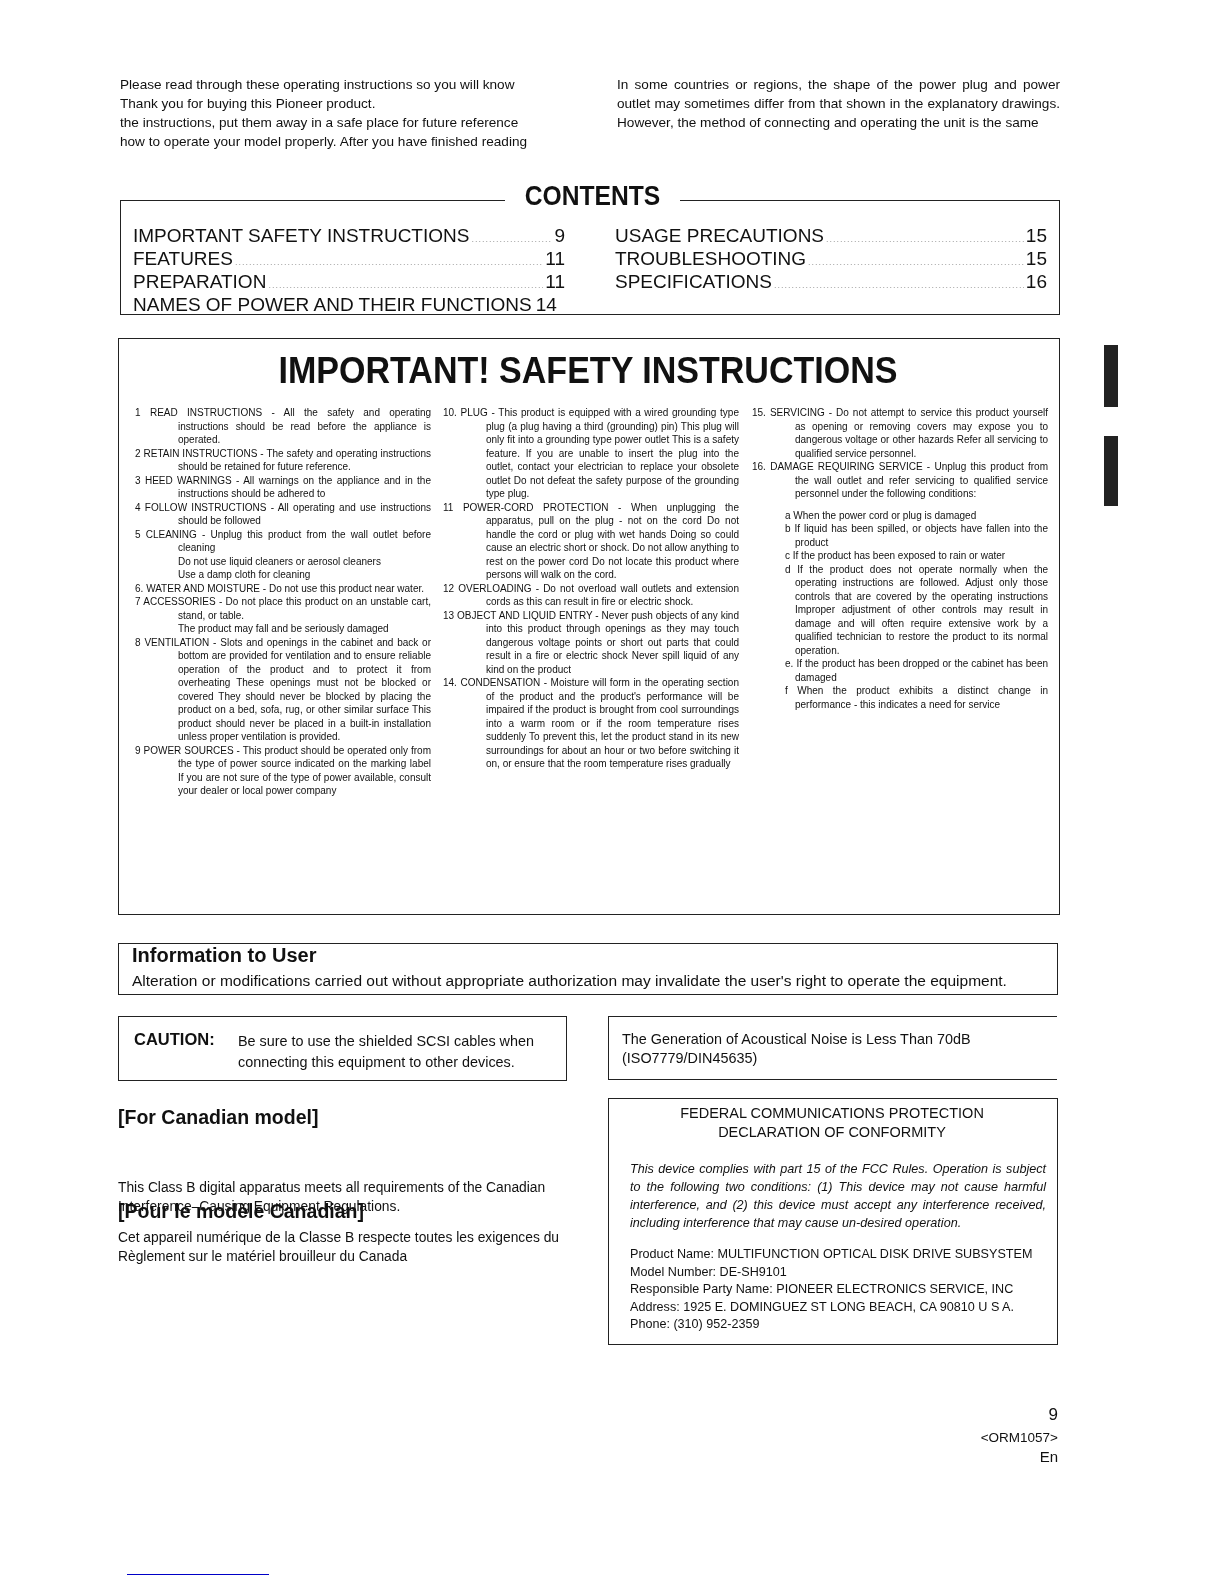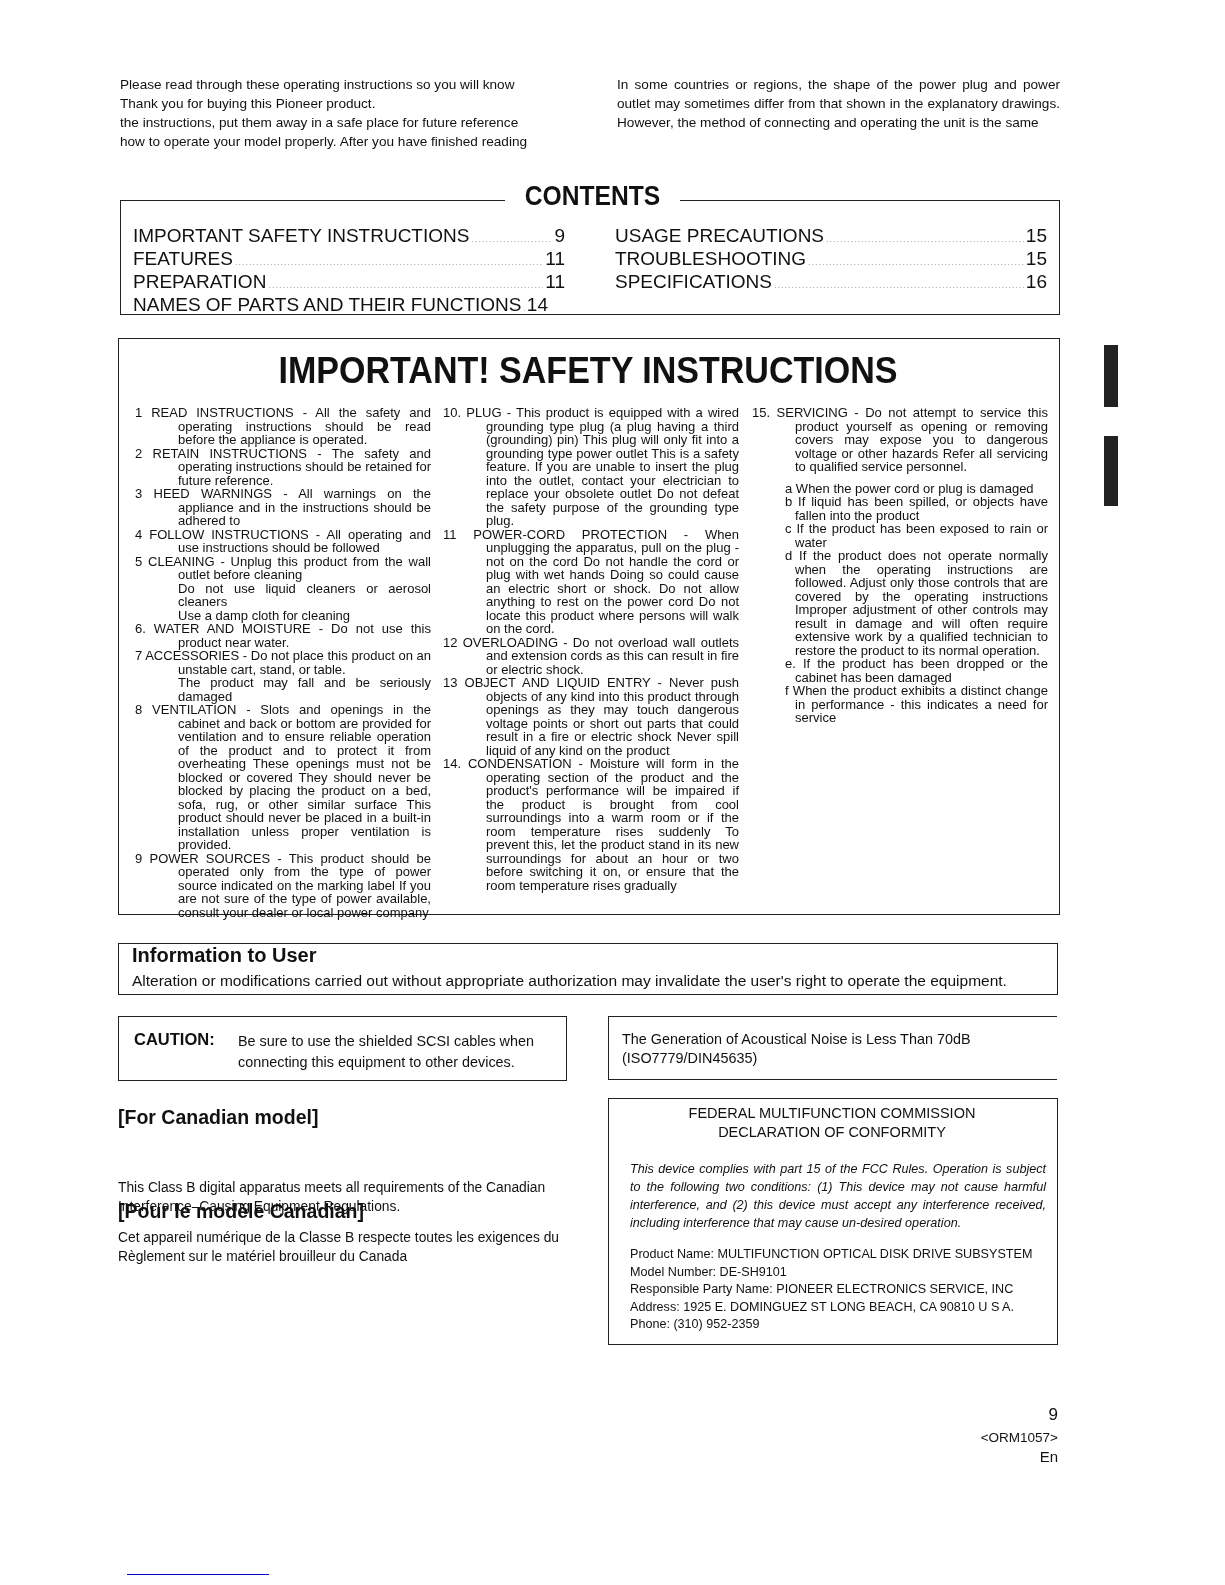--- a/index.html
+++ b/index.html
@@ -34,21 +34,21 @@
   
   #safety-box {
     left: 118px; top: 338px; width: 940px; height: 575px;
     border: 1px solid #222;
   }
   #safety-title {
     left: 118px; top: 350px; width: 940px; text-align: center;
     font-size: 37px; font-weight: bold;
     transform: scaleX(0.92);
   }
-  .safety-col { top: 406px; width: 296px; font-size: 13px; line-height: 13.5px; }
+  .safety-col { top: 406px; width: 296px; font-size: 10px; line-height: 13.5px; }
   .s-cont { padding-left: 43px; text-align: justify; margin: 0; }
   .s-first { text-indent: -43px; padding-left: 43px; margin: 0; text-align: justify; }
   .sub-list { margin: 8px 0 0 0; padding-left: 33px; }
   .sub-item { text-indent: -10px; padding-left: 10px; margin: 0; text-align: justify; }
 
   
   .tab-mark { background: #222; width: 14px; }
 
   
   #info-box {
@@ -111,21 +111,21 @@
     <span class="toc-label">FEATURES</span>
     <span class="toc-dots"></span>
     <span class="toc-page">11</span>
   </div>
   <div class="toc-row">
     <span class="toc-label">PREPARATION</span>
     <span class="toc-dots"></span>
     <span class="toc-page">11</span>
   </div>
   <div class="toc-row" style="width:415px;">
-    <span class="toc-label">NAMES OF PARTS AND THEIR FUNCTIONS</span>
+    <span class="toc-label">NAMES OF POWER AND THEIR FUNCTIONS</span>
     <span class="toc-dots"></span>
     <span class="toc-page">14</span>
   </div>
 </div>
 
 <div class="abs toc-col" style="left:615px; width:432px;">
   <div class="toc-row">
     <span class="toc-label">USAGE PRECAUTIONS</span>
     <span class="toc-dots"></span>
     <span class="toc-page">15</span>
@@ -161,20 +161,21 @@
   </div>
 <div class="abs safety-col" style="left:443px;" id="col2">
     <p class="s-first"><span class="num">10.</span> <span class="head">PLUG</span><span> - </span><span>This product is equipped with a wired grounding type plug (a plug having a third (grounding) pin) This plug will only fit into a grounding type power outlet This is a safety feature. If you are unable to insert the plug into the outlet, contact your electrician to replace your obsolete outlet Do not defeat the safety purpose of the grounding type plug.</span></p>
     <p class="s-first"><span class="num">11</span> <span class="head">POWER-CORD PROTECTION</span><span> - </span><span>When unplugging the apparatus, pull on the plug - not on the cord Do not handle the cord or plug with wet hands Doing so could cause an electric short or shock. Do not allow anything to rest on the power cord Do not locate this product where persons will walk on the cord.</span></p>
     <p class="s-first"><span class="num">12</span> <span class="head">OVERLOADING</span><span> - </span><span>Do not overload wall outlets and extension cords as this can result in fire or electric shock.</span></p>
     <p class="s-first"><span class="num">13</span> <span class="head">OBJECT AND LIQUID ENTRY</span><span> - </span><span>Never push objects of any kind into this product through openings as they may touch dangerous voltage points or short out parts that could result in a fire or electric shock Never spill liquid of any kind on the product</span></p>
     <p class="s-first"><span class="num">14.</span> <span class="head">CONDENSATION</span><span> - </span><span>Moisture will form in the operating section of the product and the product's performance will be impaired if the product is brought from cool surroundings into a warm room or if the room temperature rises suddenly To prevent this, let the product stand in its new surroundings for about an hour or two before switching it on, or ensure that the room temperature rises gradually</span></p>
   </div>
 <div class="abs safety-col" style="left:752px;" id="col3">
     <p class="s-first"><span class="num">15.</span> <span class="head">SERVICING</span><span> - </span><span>Do not attempt to service this product yourself as opening or removing covers may expose you to dangerous voltage or other hazards Refer all servicing to qualified service personnel.</span></p>
+    <p class="s-first"><span class="num">16.</span> <span class="head">DAMAGE REQUIRING SERVICE</span><span> - </span><span>Unplug this product from the wall outlet and refer servicing to qualified service personnel under the following conditions:</span></p>
     <div class="sub-list">
       <p class="sub-item"><span>a</span> <span>When the power cord or plug is damaged</span></p>
       <p class="sub-item"><span>b</span> <span>If liquid has been spilled, or objects have fallen into the product</span></p>
       <p class="sub-item"><span>c</span> <span>If the product has been exposed to rain or water</span></p>
       <p class="sub-item"><span>d</span> <span>If the product does not operate normally when the operating instructions are followed. Adjust only those controls that are covered by the operating instructions Improper adjustment of other controls may result in damage and will often require extensive work by a qualified technician to restore the product to its normal operation.</span></p>
       <p class="sub-item"><span>e.</span> <span>If the product has been dropped or the cabinet has been damaged</span></p>
       <p class="sub-item"><span>f</span> <span>When the product exhibits a distinct change in performance - this indicates a need for service</span></p>
     </div>
   </div>
 
@@ -198,21 +199,21 @@
 <div class="abs sec-body" style="left:118px; top:1228px;">Cet appareil numérique de la Classe B respecte toutes les exigences du Règlement sur le matériel brouilleur du Canada</div>
 
 <div class="abs" id="noise-box"></div>
 <div class="abs" id="noise-text">
   <div>The Generation of Acoustical Noise is Less Than 70dB</div>
   <div>(ISO7779/DIN45635)</div>
 </div>
 
 <div class="abs" id="fcc-box"></div>
 <div class="abs" id="fcc-title">
-  <div>FEDERAL MULTIFUNCTION COMMISSION</div>
+  <div>FEDERAL COMMUNICATIONS PROTECTION</div>
   <div>DECLARATION OF CONFORMITY</div>
 </div>
 <div class="abs" id="fcc-statement">This device complies with part 15 of the FCC Rules. Operation is subject to the following two conditions: (1) This device may not cause harmful interference, and (2) this device must accept any interference received, including interference that may cause un-desired operation.</div>
 <div class="abs" id="fcc-details">
   <div>Product Name: MULTIFUNCTION OPTICAL DISK DRIVE SUBSYSTEM</div>
   <div>Model Number: DE-SH9101</div>
   <div>Responsible Party Name: PIONEER ELECTRONICS SERVICE, INC</div>
   <div>Address: 1925 E. DOMINGUEZ ST  LONG BEACH, CA 90810 U S A.</div>
   <div>Phone: (310) 952-2359</div>
 </div>

